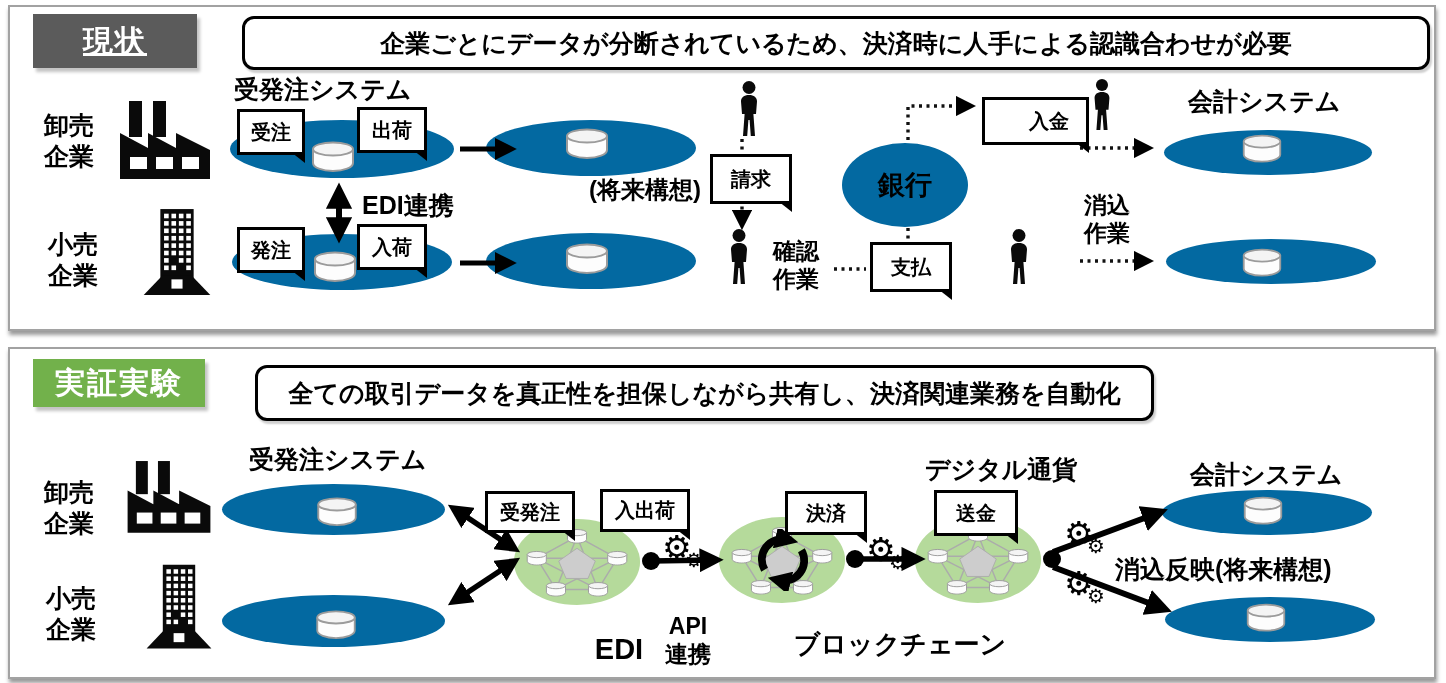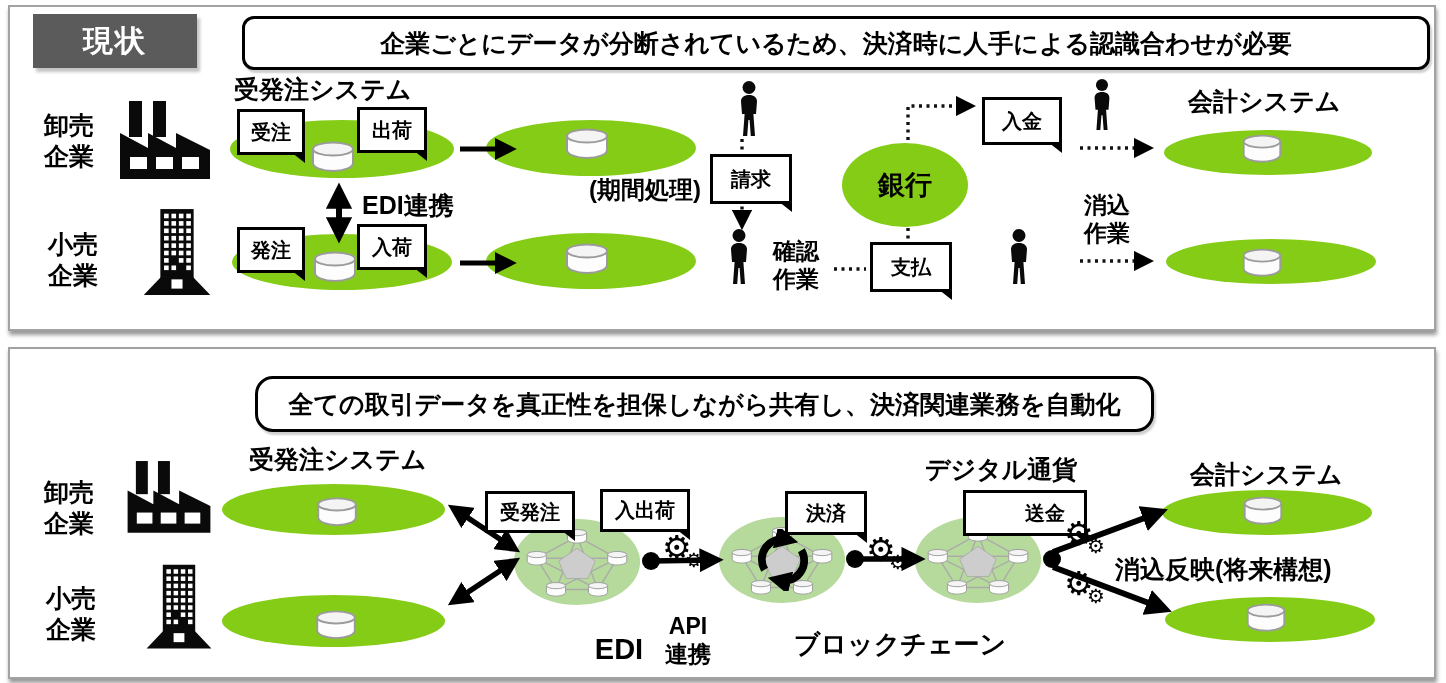--- a/index.html
+++ b/index.html
@@ -1,26 +1,26 @@
 <!DOCTYPE html>
 <html><head>
 <meta charset="utf-8">
 <style>
   html,body{margin:0;padding:0;background:#fff;width:1446px;height:683px;overflow:hidden;
     font-family:"Liberation Sans","DejaVu Sans",sans-serif;color:#000;}
   .abs{position:absolute;}
   .panel{position:absolute;background:#fff;border:2px solid #a2a2a2;box-shadow:1px 4px 4px #9a9a9a;}
   .tag{display:flex;align-items:center;justify-content:center;color:#fff;font-weight:700;
     font-size:30px;letter-spacing:2px;box-shadow:3px 4px 3px #c4c4c4;z-index:5;}
-  .tag-current{background:#5b5b5b;}
+  .tag-current{background:#5b5b5b;text-decoration:underline;}
   .tag-exp{background:#72b14b;}
   .headline{display:flex;align-items:center;justify-content:center;background:#fff;
     border:3px solid #000;border-radius:12px;font-weight:700;font-size:25px;
     box-shadow:2px 3px 2px #cfcfcf;z-index:5;}
-  .ellipse{background:#84cc16;border-radius:50%;z-index:1;}
+  .ellipse{background:#0369a1;border-radius:50%;z-index:1;}
   .bank{display:flex;align-items:center;justify-content:center;font-weight:700;font-size:27px;}
   .lbl{font-weight:700;font-size:25px;z-index:4;white-space:nowrap;}
   .two{white-space:pre-line;text-align:center;line-height:1.22;}
   .sm{font-size:23px;}
   .callout{display:flex;align-items:center;justify-content:center;background:#fff;
     border:3px solid #000;font-weight:700;font-size:20px;z-index:6;white-space:nowrap;}
   .callout::after{content:"";position:absolute;right:-3px;bottom:-11px;width:0;height:0;
     border-top:11px solid #000;border-left:14px solid transparent;}
   .overlay{position:absolute;left:0;top:0;z-index:3;pointer-events:none;}
   .icon{z-index:4;}
@@ -186,34 +186,34 @@
       <use href="#sym-factory"></use>
     </svg>
   <div class="lbl two abs" style="left:28px;top:222px;width:70px;">小売
 企業</div>
   <svg class="abs icon" style="left:130px;top:200px;" width="74" height="92">
       <use href="#sym-building"></use>
     </svg>
 
   <div class="lbl abs" style="left:224px;top:66px;">受発注システム</div>
   <div class="lbl abs" style="left:352px;top:182px;">EDI連携</div>
-  <div class="lbl abs center" style="left:555px;top:167px;width:160px;font-size:24px;">(期間処理)</div>
+  <div class="lbl abs center" style="left:555px;top:167px;width:160px;font-size:24px;">(将来構想)</div>
   <div class="lbl two sm abs" style="left:757px;top:230px;width:58px;">確認
 作業</div>
   <div class="lbl two sm abs" style="left:1068px;top:184px;width:58px;">消込
 作業</div>
   <div class="lbl abs" style="left:1178px;top:78px;">会計システム</div>
 
   <div class="callout abs" style="left:227px;top:102px;width:62px;height:40px;">受注</div>
   <div class="callout abs" style="left:347px;top:100px;width:64px;height:40px;">出荷</div>
   <div class="callout abs" style="left:227px;top:220px;width:62px;height:40px;">発注</div>
   <div class="callout abs" style="left:347px;top:217px;width:64px;height:40px;">入荷</div>
   <div class="callout abs" style="left:860px;top:235px;width:76px;height:44px;">支払</div>
   <div class="callout abs" style="left:700px;top:147px;width:76px;height:44px;">請求</div>
-  <div class="callout abs" style="left:972px;top:90px;width:74px;height:42px;">入金</div>
+  <div class="callout abs" style="left:972px;top:90px;width:74px;height:42px;padding-left:27px;">入金</div>
 
   <svg class="abs icon" style="left:722px;top:74px;" width="34" height="56">
       <use href="#sym-person"></use>
     </svg>
   <svg class="abs icon" style="left:712px;top:222px;" width="34" height="56">
       <use href="#sym-person"></use>
     </svg>
   <svg class="abs icon" style="left:1076px;top:72px;" width="32" height="52">
       <use href="#sym-person"></use>
     </svg>
@@ -269,21 +269,22 @@
   <svg class="abs icon" style="left:303px;top:260px;" width="46" height="30">
       <use href="#sym-cyl"></use>
     </svg>
   <svg class="abs icon" style="left:1232px;top:146px;" width="42" height="30">
       <use href="#sym-cyl"></use>
     </svg>
   <svg class="abs icon" style="left:1235px;top:253px;" width="42" height="30">
       <use href="#sym-cyl"></use>
     </svg>
 
-  <div class="headline abs" style="left:245px;top:27px;width:893px;height:50px;border-radius:18px;">全ての取引データを真正性を担保しながら共有し、決済関連業務を自動化</div>
+  <div class="tag tag-exp abs" style="left:23px;top:10px;width:172px;height:48px;">実証実験</div>
+  <div class="headline abs" style="left:245px;top:16px;width:893px;height:50px;">全ての取引データを真正性を担保しながら共有し、決済関連業務を自動化</div>
 
   <div class="lbl two abs" style="left:24px;top:128px;width:70px;">卸売
 企業</div>
   <svg class="abs icon" style="left:113px;top:108px;" width="92" height="78">
       <use href="#sym-factory"></use>
     </svg>
   <div class="lbl two abs" style="left:26px;top:234px;width:70px;">小売
 企業</div>
   <svg class="abs icon" style="left:133px;top:211px;" width="72" height="95">
       <use href="#sym-building"></use>
@@ -294,21 +295,21 @@
   <div class="lbl two sm abs" style="left:648px;top:226px;width:60px;margin-top:37px;">API
 連携</div>
   <div class="lbl abs" style="left:915px;top:104px;">デジタル通貨</div>
   <div class="lbl abs center" style="left:765px;top:278px;width:250px;font-size:26px;">ブロックチェーン</div>
   <div class="lbl abs" style="left:1180px;top:109px;">会計システム</div>
   <div class="lbl abs" style="left:1105px;top:204px;">消込反映(将来構想)</div>
 
   <div class="callout abs" style="left:475px;top:142px;width:84px;height:36px;">受発注</div>
   <div class="callout abs" style="left:590px;top:140px;width:84px;height:37px;">入出荷</div>
   <div class="callout abs" style="left:775px;top:142px;width:76px;height:38px;">決済</div>
-  <div class="callout abs" style="left:953px;top:141px;width:78px;height:40px;padding-left:40px;">送金</div>
+  <div class="callout abs" style="left:924px;top:141px;width:78px;height:40px;">送金</div>
 
   <div class="gears abs" style="left:652px;top:186px;">
       <span class="g-big">⚙</span>
       <span class="g-small">⚙</span>
     </div>
   <div class="gears abs" style="left:856px;top:188px;">
       <span class="g-big">⚙</span>
       <span class="g-small">⚙</span>
     </div>
   <div class="gears abs" style="left:1054px;top:172px;">

